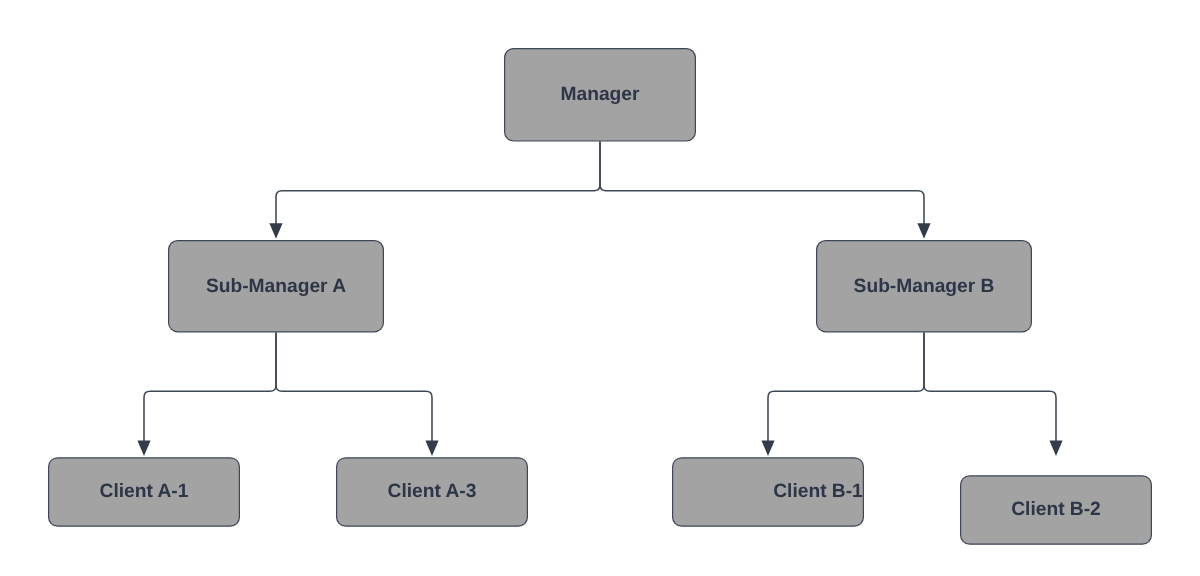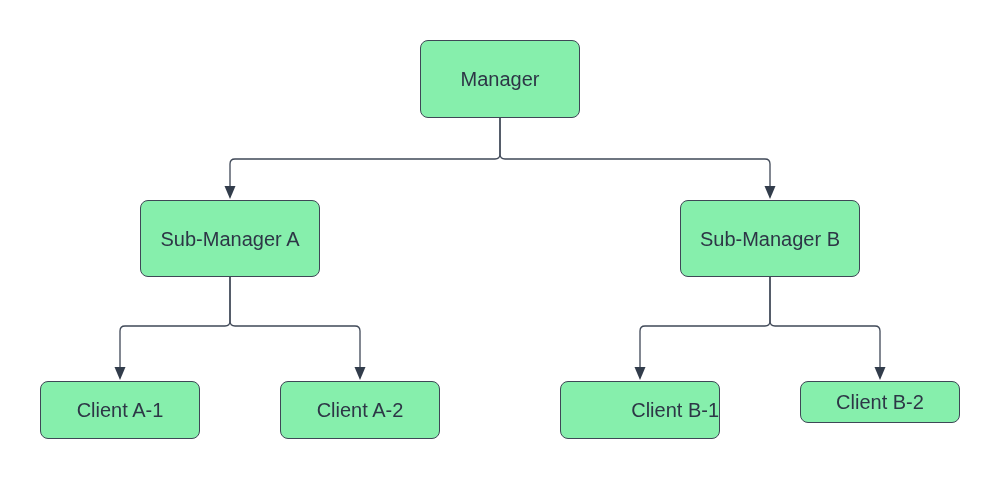--- a/index.html
+++ b/index.html
@@ -12,39 +12,40 @@
     overflow: hidden;
   }
   .edges {
     position: absolute;
     left: 0; top: 0;
     width: 1000px; height: 480px;
   }
   .node {
     position: absolute;
     box-sizing: border-box;
-    background: #86efac;
+    background: #a3a3a3;
     border: 1.2px solid #3e4756;
     border-radius: 8px;
     display: flex;
     align-items: center;
     justify-content: center;
     color: #2d3646;
-    font-size: 20px;
+    font-size: 16px;
     line-height: 1.2;
     text-align: center;
     white-space: nowrap;
+    font-weight: bold;
   }
   .node-manager   { left: 420px; top: 40px;  width: 160px; height: 78px; }
   .node-sub-a     { left: 140px; top: 200px; width: 180px; height: 77px; }
   .node-sub-b     { left: 680px; top: 200px; width: 180px; height: 77px; }
   .node-client-a1 { left: 40px;  top: 381px; width: 160px; height: 58px; }
   .node-client-a2 { left: 280px; top: 381px; width: 160px; height: 58px; }
   .node-client-b1 { left: 560px; top: 381px; width: 160px; height: 58px; justify-content: flex-end; }
-  .node-client-b2 { left: 800px; top: 381px; width: 160px; height: 42px; }
+  .node-client-b2 { left: 800px; top: 396px; width: 160px; height: 58px; }
 </style>
 </head>
 <body>
 
 <div class="canvas">
 
   <svg class="edges" width="1000" height="480" viewBox="0 0 1000 480" xmlns="http://www.w3.org/2000/svg" aria-hidden="true">
     <g fill="none" stroke="#3f4857" stroke-width="1.3">
 
       <path d="M 500 118 L 500 154 Q 500 159 495 159 L 235 159 Q 230 159 230 164 L 230 187"></path>
@@ -79,21 +80,21 @@
 
   <div class="node node-sub-a">
     <span>Sub-Manager A</span>
   </div>
 
   <div class="node node-client-a1">
     <span>Client A-1</span>
   </div>
 
   <div class="node node-client-a2">
-    <span>Client A-2</span>
+    <span>Client A-3</span>
   </div>
 
   <div class="node node-client-b1">
     <span>Client B-1</span>
   </div>
 
   <div class="node node-client-b2">
     <span>Client B-2</span>
   </div>
 

